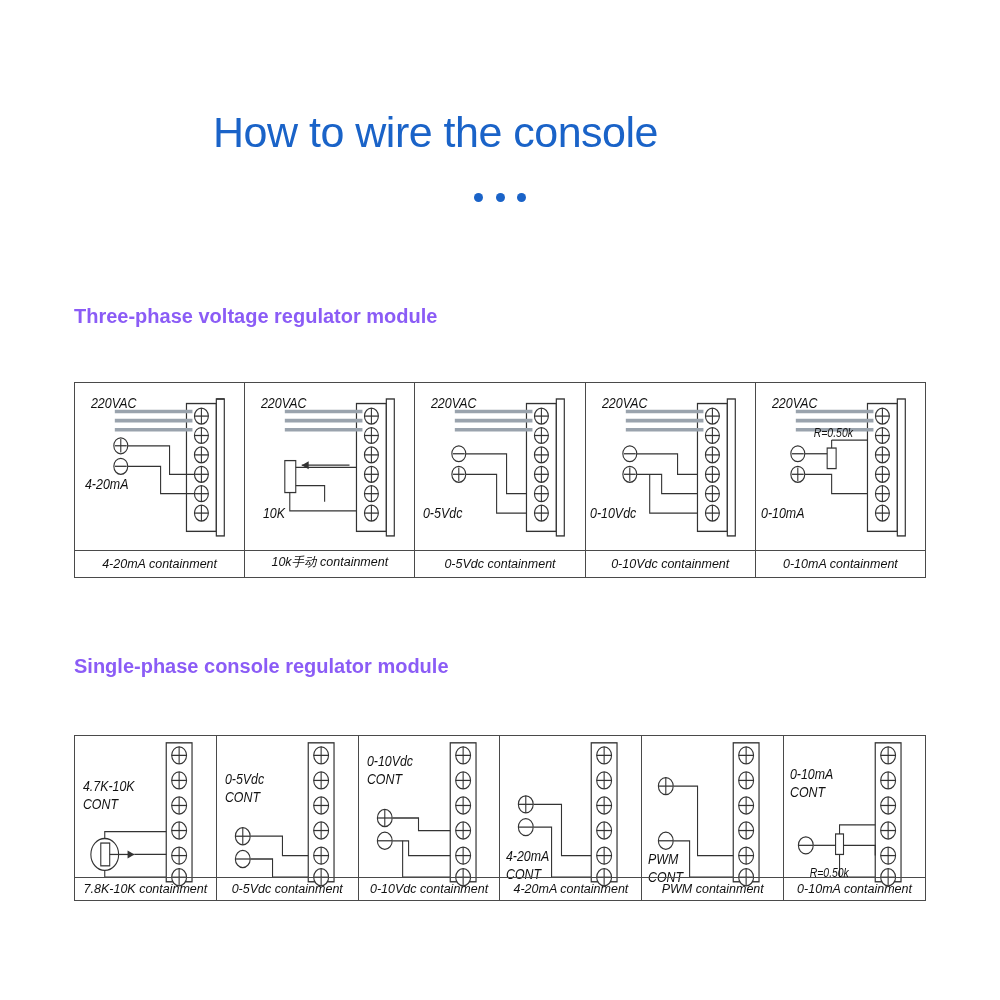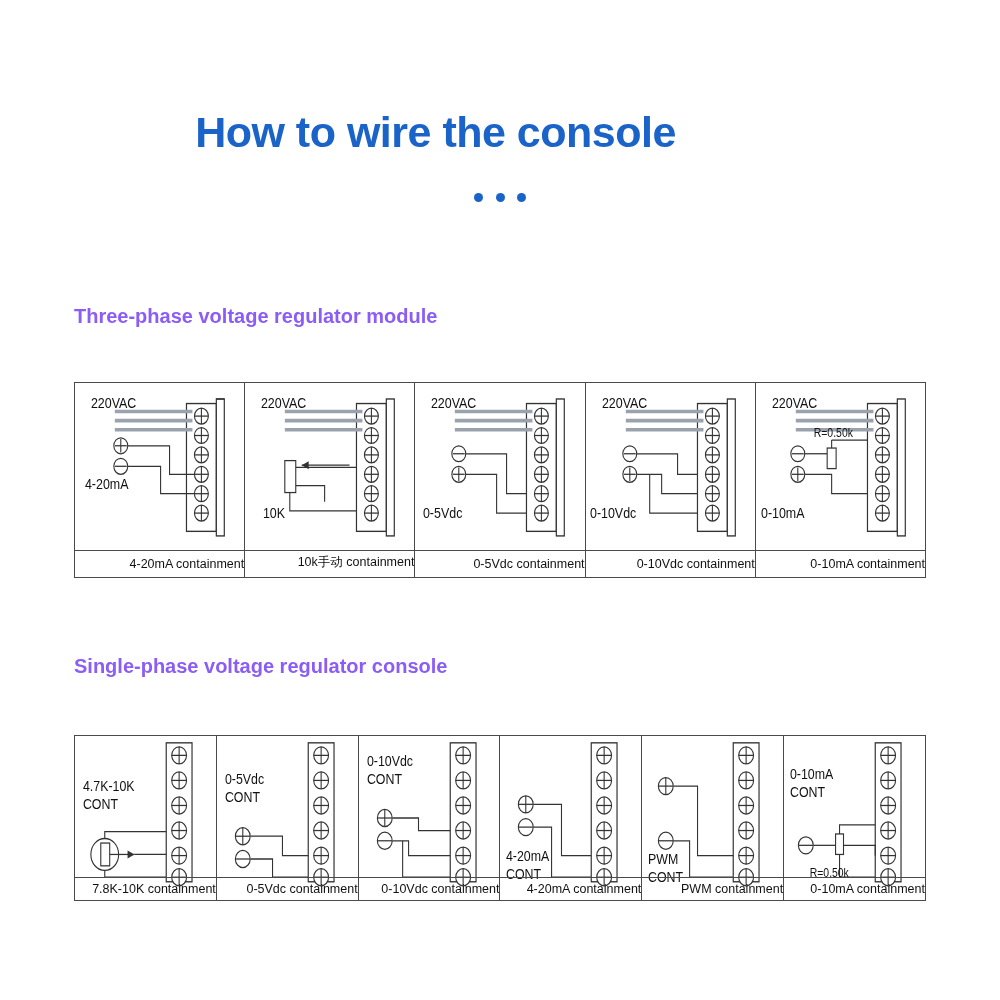--- a/index.html
+++ b/index.html
@@ -17,21 +17,21 @@
   }
 
   
   .page-title {
     position: absolute;
     top: 108px;
     left: 0;
     width: 871px;
     text-align: center;
     font-size: 43px;
-    font-weight: bold;
+    font-weight: normal;
     color: #1a63c8;
     letter-spacing: -0.5px;
   }
   .dots {
     position: absolute;
     top: 188px;
     left: 0;
     width: 1000px;
     text-align: center;
   }
@@ -75,29 +75,30 @@
     top: 735px;
     width: 852px;
     height: 166px;
   }
   .cell {
     position: relative;
     box-sizing: border-box;
     border-right: 1px solid #4a4a4a;
     flex: 1 1 0;
     overflow: hidden;
+    font-style: italic;
   }
   .cell:last-child { border-right: none; }
 
   .cell-caption {
     position: absolute;
     bottom: 4px;
     left: 0;
     width: 100%;
-    text-align: right;
+    text-align: center;
     font-size: 12.5px;
     color: #111;
     white-space: nowrap;
   }
   #strip-three .cell-caption { bottom: 6px; }
   .cell-divider {
     position: absolute;
     left: 0;
     width: 100%;
     border-top: 1px solid #4a4a4a;
@@ -399,21 +400,21 @@
         <text class="lbl" x="16" y="22">220VAC</text>
         <text class="lbl-sm" x="58" y="47">R=0.50k</text>
         <text class="lbl" x="5" y="118">0-10mA</text>
       </svg>
     </div>
     <div class="cell-divider"></div>
     <div class="cell-caption">0-10mA containment</div>
   </div>
 </div>
 
-<div class="section-heading" id="heading-single">Single-phase voltage regulator console</div>
+<div class="section-heading" id="heading-single">Single-phase console regulator module</div>
 
 <div class="strip" id="strip-single">
 
   <div class="cell">
     <div class="art">
       <svg viewBox="0 0 142 144" preserveAspectRatio="none">
         <rect x="92" y="6" width="26" height="122" fill="#fff" stroke="#333" stroke-width="1.2"></rect>
         <g stroke="#333" stroke-width="1.1" fill="#fff">
           <circle cx="105" cy="17" r="7.5"></circle>
             <circle cx="105" cy="39" r="7.5"></circle>

